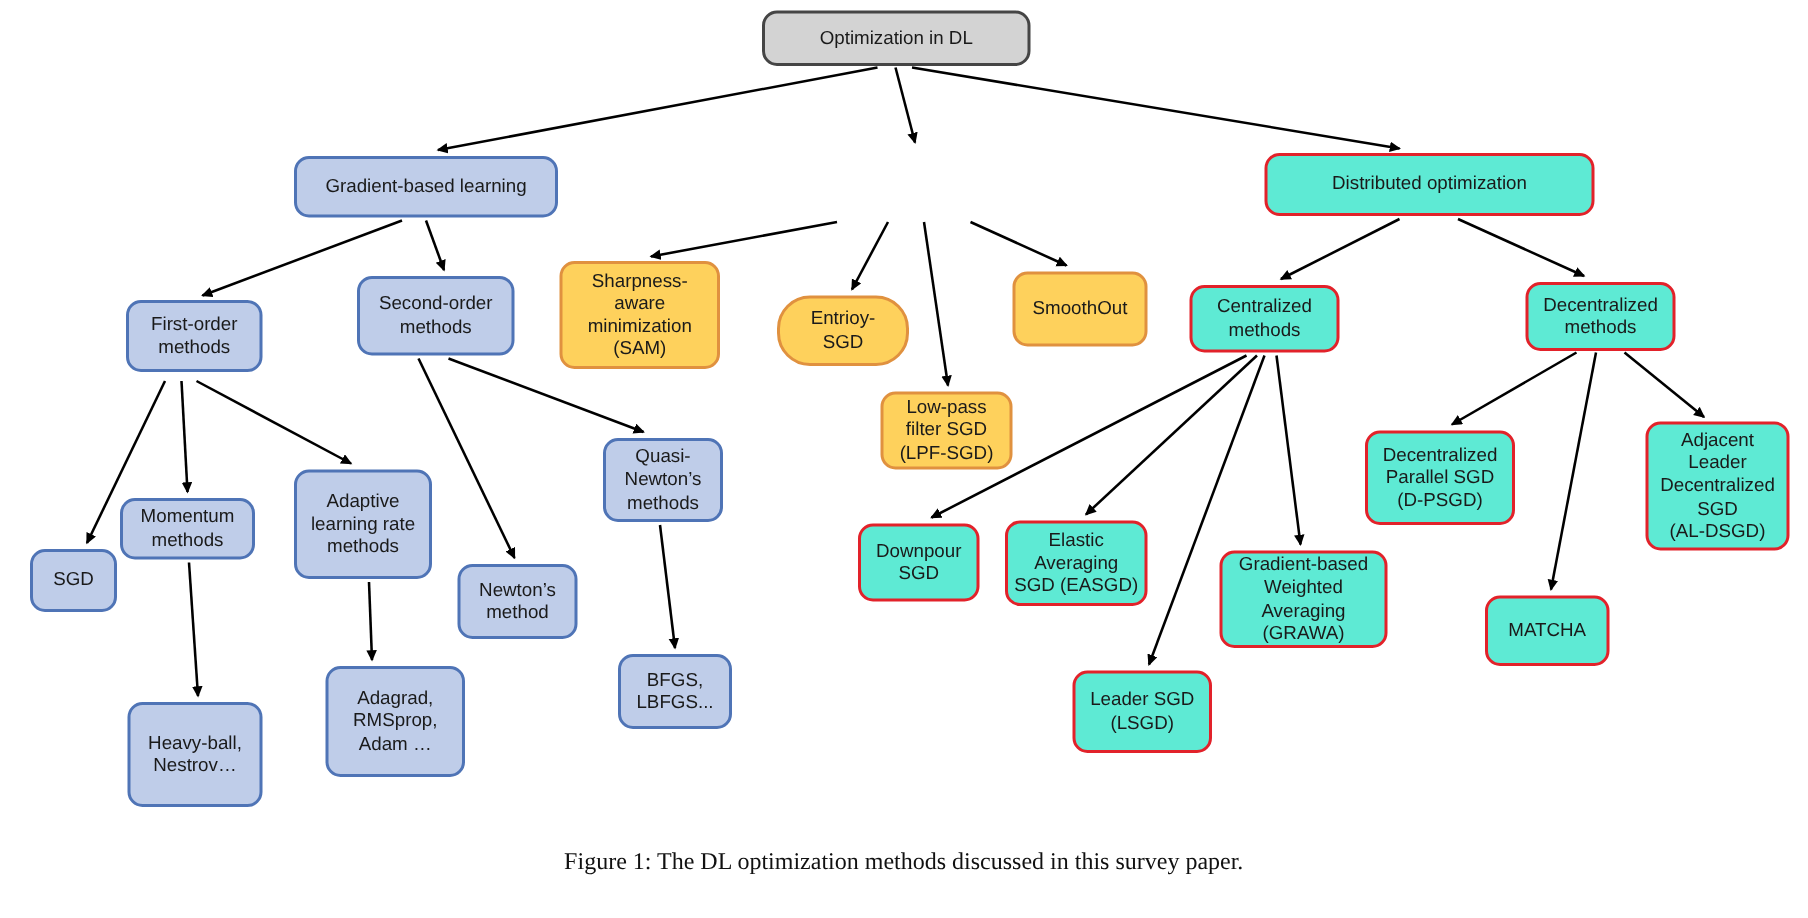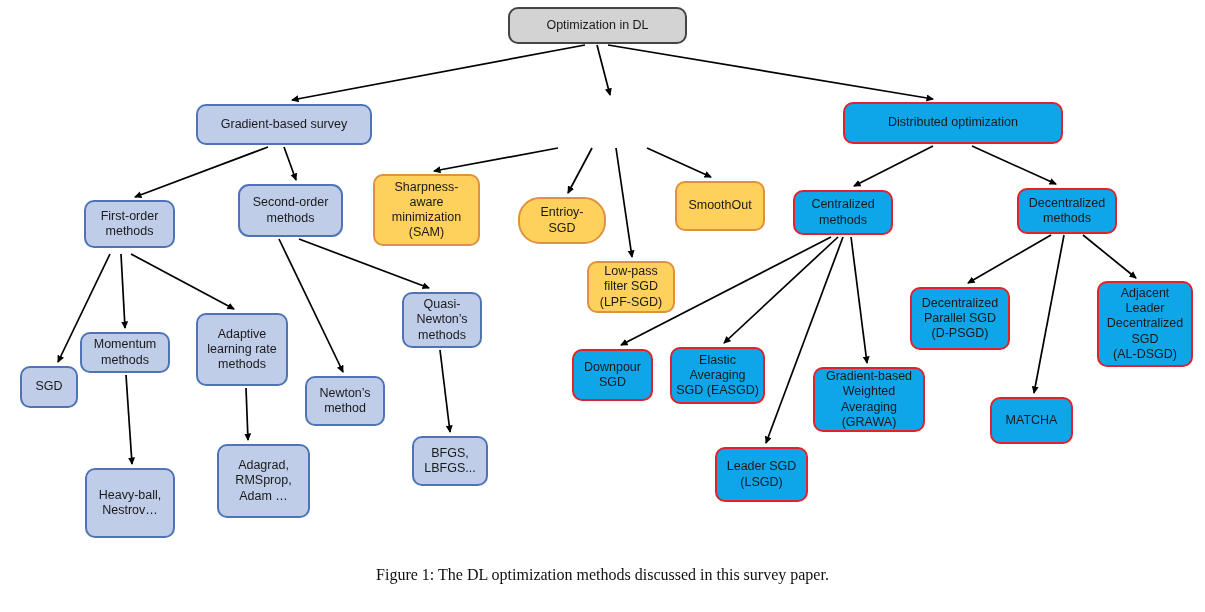--- a/index.html
+++ b/index.html
@@ -19,21 +19,21 @@
     font-size:12.5px;
     line-height:1.22;
     color:#1a1a1a;
     white-space:pre-line;
     padding:2px 4px;
     z-index:2;
   }
   .gray  {background:#d3d3d3;border:2.5px solid #454545;}
   .blue  {background:#bfcde9;border:2px   solid #4f74b6;}
   .yellow{background:#fed15c;border:2.5px solid #e0913f;}
-  .pink  {background:#0ea5e9;border:2.5px solid #e2222a;}
+  .pink  {background:#5eead4;border:2.5px solid #e2222a;}
   #edges{position:absolute;left:0;top:0;z-index:1;}
   #edges line{stroke:#000;stroke-width:1.7;}
   .caption{
     position:absolute;left:0;top:566px;width:100%;
     text-align:center;
     font-family:"Liberation Serif",serif;
     font-size:16px;color:#111;
   }
 </style>
 </head>
@@ -70,26 +70,26 @@
     <line x1="838" y1="237" x2="724" y2="343" marker-end="url(#arrow)"></line>
     <line x1="843" y1="237" x2="766" y2="443" marker-end="url(#arrow)"></line>
     <line x1="851" y1="237" x2="867" y2="363" marker-end="url(#arrow)"></line>
     <line x1="1051" y1="235" x2="968" y2="283" marker-end="url(#arrow)"></line>
     <line x1="1064" y1="235" x2="1034" y2="393" marker-end="url(#arrow)"></line>
     <line x1="1083" y1="235" x2="1136" y2="278" marker-end="url(#arrow)"></line>
   </svg>
 
   <div class="node gray" style="left:508px;top:7px;width:179px;height:37px;">Optimization in DL</div>
 
-  <div class="node blue" style="left:196px;top:104px;width:176px;height:41px;">Gradient-based survey</div>
+  <div class="node blue" style="left:196px;top:104px;width:176px;height:41px;">Gradient-based learning</div>
   <div class="node pink" style="left:843px;top:102px;width:220px;height:42px;">Distributed optimization</div>
 
   <div class="node blue" style="left:84px;top:200px;width:91px;height:48px;">First-order
 methods</div>
-  <div class="node blue" style="left:238px;top:184px;width:105px;height:53px;border-radius:11px;">Second-order
+  <div class="node blue" style="left:238px;top:184px;width:105px;height:53px;">Second-order
 methods</div>
   <div class="node blue" style="left:20px;top:366px;width:58px;height:42px;">SGD</div>
   <div class="node blue" style="left:80px;top:332px;width:90px;height:41px;">Momentum
 methods</div>
   <div class="node blue" style="left:196px;top:313px;width:92px;height:73px;">Adaptive
 learning rate
 methods</div>
   <div class="node blue" style="left:85px;top:468px;width:90px;height:70px;">Heavy-ball,
 Nestrov…</div>
   <div class="node blue" style="left:200px;top:444px;width:93px;height:74px;margin-left:17px;">Adagrad,

